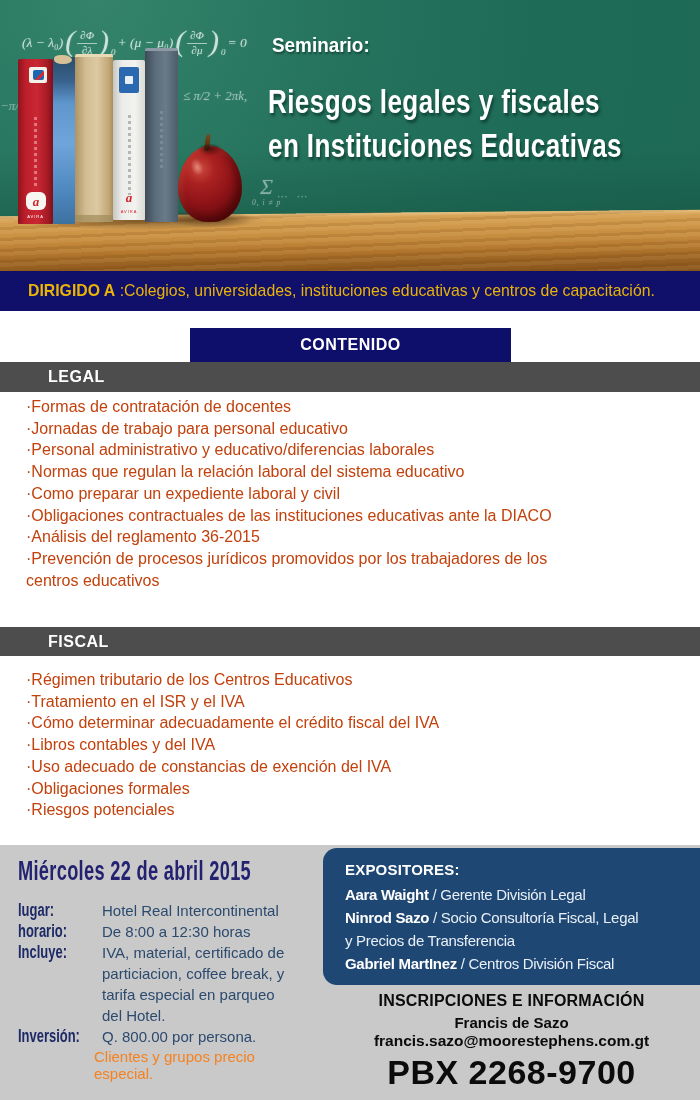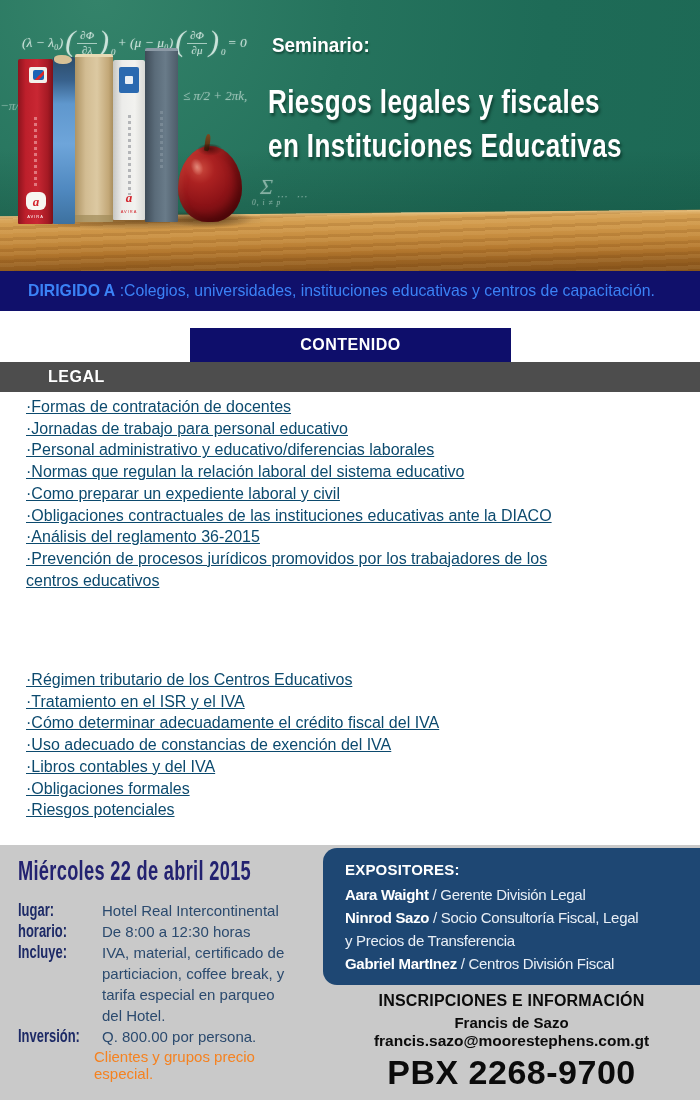--- a/index.html
+++ b/index.html
@@ -86,34 +86,34 @@
 
   .hero-kicker { position:absolute; left:272px; top:33px; color:#fff; font-weight:bold; font-size:21px;
           text-shadow:1px 2px 2px rgba(0,35,25,.5); }
   .hero-kicker > span { display:inline-block; transform:scaleX(.9); transform-origin:0 50%; }
   .hero-title { position:absolute; left:268px; top:80px; color:#fff; font-weight:bold; font-size:33px; line-height:44px; white-space:nowrap; }
   .hero-title .tline { display:block; }
   .hero-title .tline > span { display:inline-block; transform:scaleX(.79); transform-origin:0 50%;
           text-shadow:2px 3px 3px rgba(0,35,25,.55); letter-spacing:.5px; }
 
   
-  .dirigido { position:absolute; left:0; top:271px; width:700px; height:40px; background:#10106b; color:#3b82f6;
+  .dirigido { position:absolute; left:0; top:271px; width:700px; height:40px; background:#10106b; color:#eab308;
           display:flex; align-items:center; padding-left:28px; font-size:17px; white-space:nowrap; }
   .dirigido .inner { display:inline-block; transform:scaleX(.93); transform-origin:0 50%; }
   .dirigido strong { font-weight:bold; }
 
   
   .contenido { position:absolute; left:190px; top:328px; width:321px; height:34px; background:#0e0e6b; color:#fff;
           font-weight:bold; font-size:16px; letter-spacing:.5px; text-align:center; line-height:34px; }
   .secbar { position:absolute; left:0; width:700px; background:#4d4d4d; color:#fff; font-weight:bold; font-size:16px;
           letter-spacing:.5px; padding-left:48px; display:flex; align-items:center; }
   .secbar.legal { top:362px; height:30px; }
   .secbar.fiscal { top:627px; height:29px; }
 
-  ul.topics { position:absolute; left:26px; list-style:none; color:#0c4a6e; font-size:16px; line-height:21.7px;text-decoration:underline; }
+  ul.topics { position:absolute; left:26px; list-style:none; color:#c2410c; font-size:16px; line-height:21.7px; }
   ul.topics li { white-space:pre-line; }
   ul.topics.legal { top:396px; }
   ul.topics.fiscal { top:669px; }
 
   
   .bottom { position:absolute; left:0; top:845px; width:700px; height:255px; background:#c9c9c9; }
 
   .date-block { position:absolute; left:18px; top:10px; width:300px; }
   .date-title { color:#232270; font-weight:bold; font-size:28px; white-space:nowrap; margin-bottom:13px; }
   .date-title > span { display:inline-block; transform:scaleX(.65); transform-origin:0 50%; letter-spacing:.5px; }
@@ -229,26 +229,29 @@
     <li>·Jornadas de trabajo para personal educativo</li>
     <li>·Personal administrativo y educativo/diferencias laborales</li>
     <li>·Normas que regulan la relación laboral del sistema educativo</li>
     <li>·Como preparar un expediente laboral y civil</li>
     <li>·Obligaciones contractuales de las instituciones educativas ante la DIACO</li>
     <li>·Análisis del reglamento 36-2015</li>
     <li>·Prevención de procesos jurídicos promovidos por los trabajadores de los
  centros educativos</li>
   </ul>
 
+  <div class="secbar fiscal">
+      <span>FISCAL</span>
+    </div>
   <ul class="topics fiscal">
     <li>·Régimen tributario de los Centros Educativos</li>
     <li>·Tratamiento en el ISR y el IVA</li>
     <li>·Cómo determinar adecuadamente el crédito fiscal del IVA</li>
+    <li>·Libros contables y del IVA</li>
     <li>·Uso adecuado de constancias de exención del IVA</li>
-    <li>·Libros contables y del IVA</li>
     <li>·Obligaciones formales</li>
     <li>·Riesgos potenciales</li>
   </ul>
 
   <div class="bottom">
 
     <div class="date-block">
       <div class="date-title"><span>Miércoles 22 de abril 2015</span></div>
       <div class="info-row">
         <div class="info-label"><span>lugar:</span></div>

